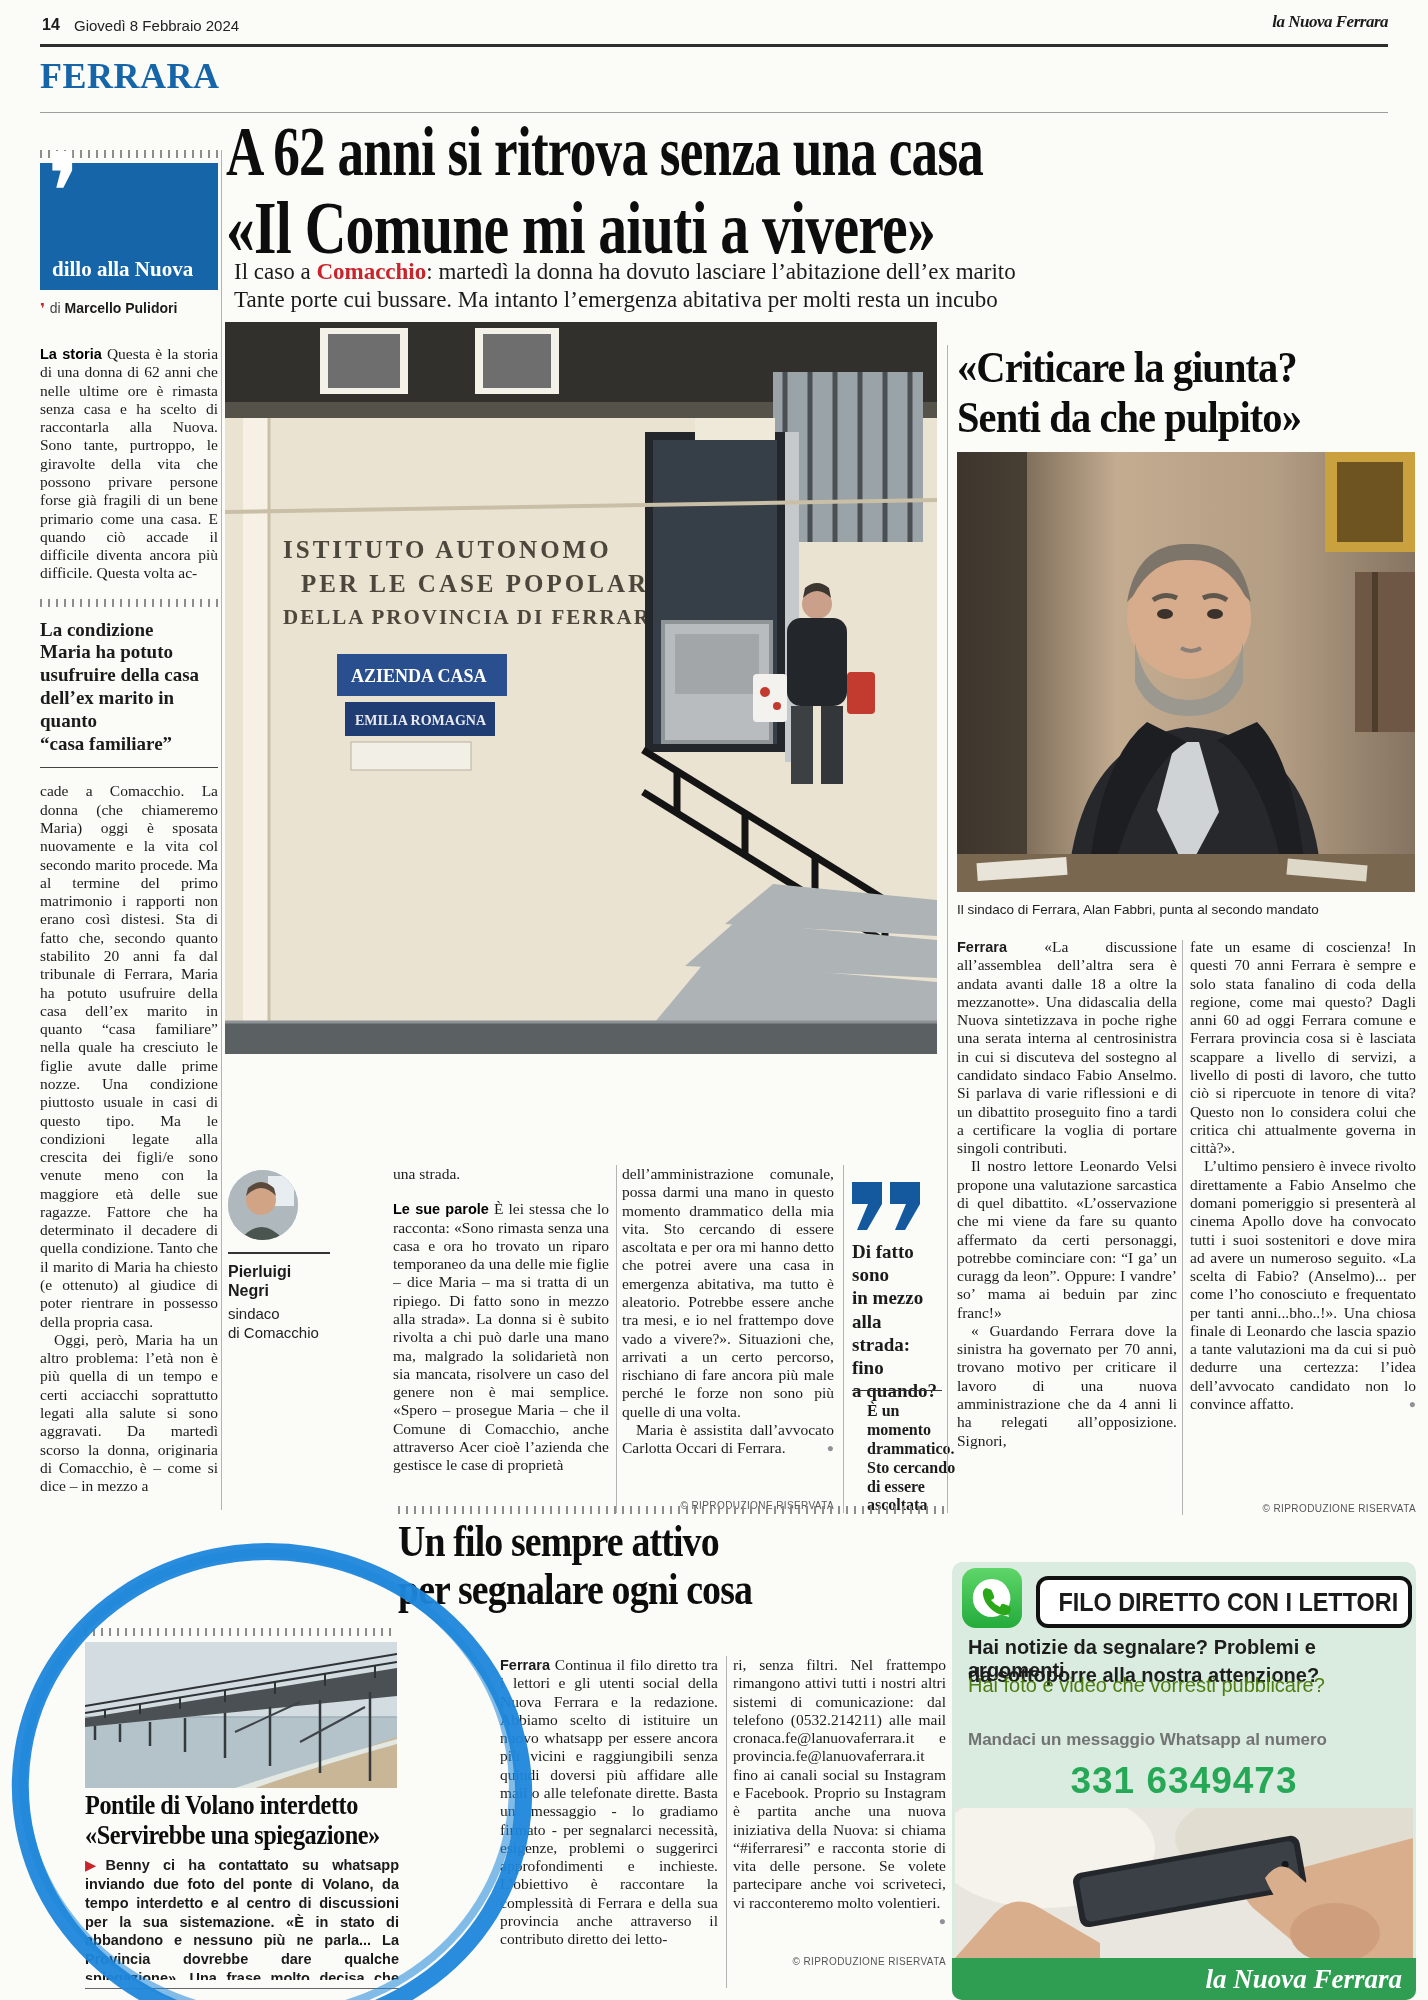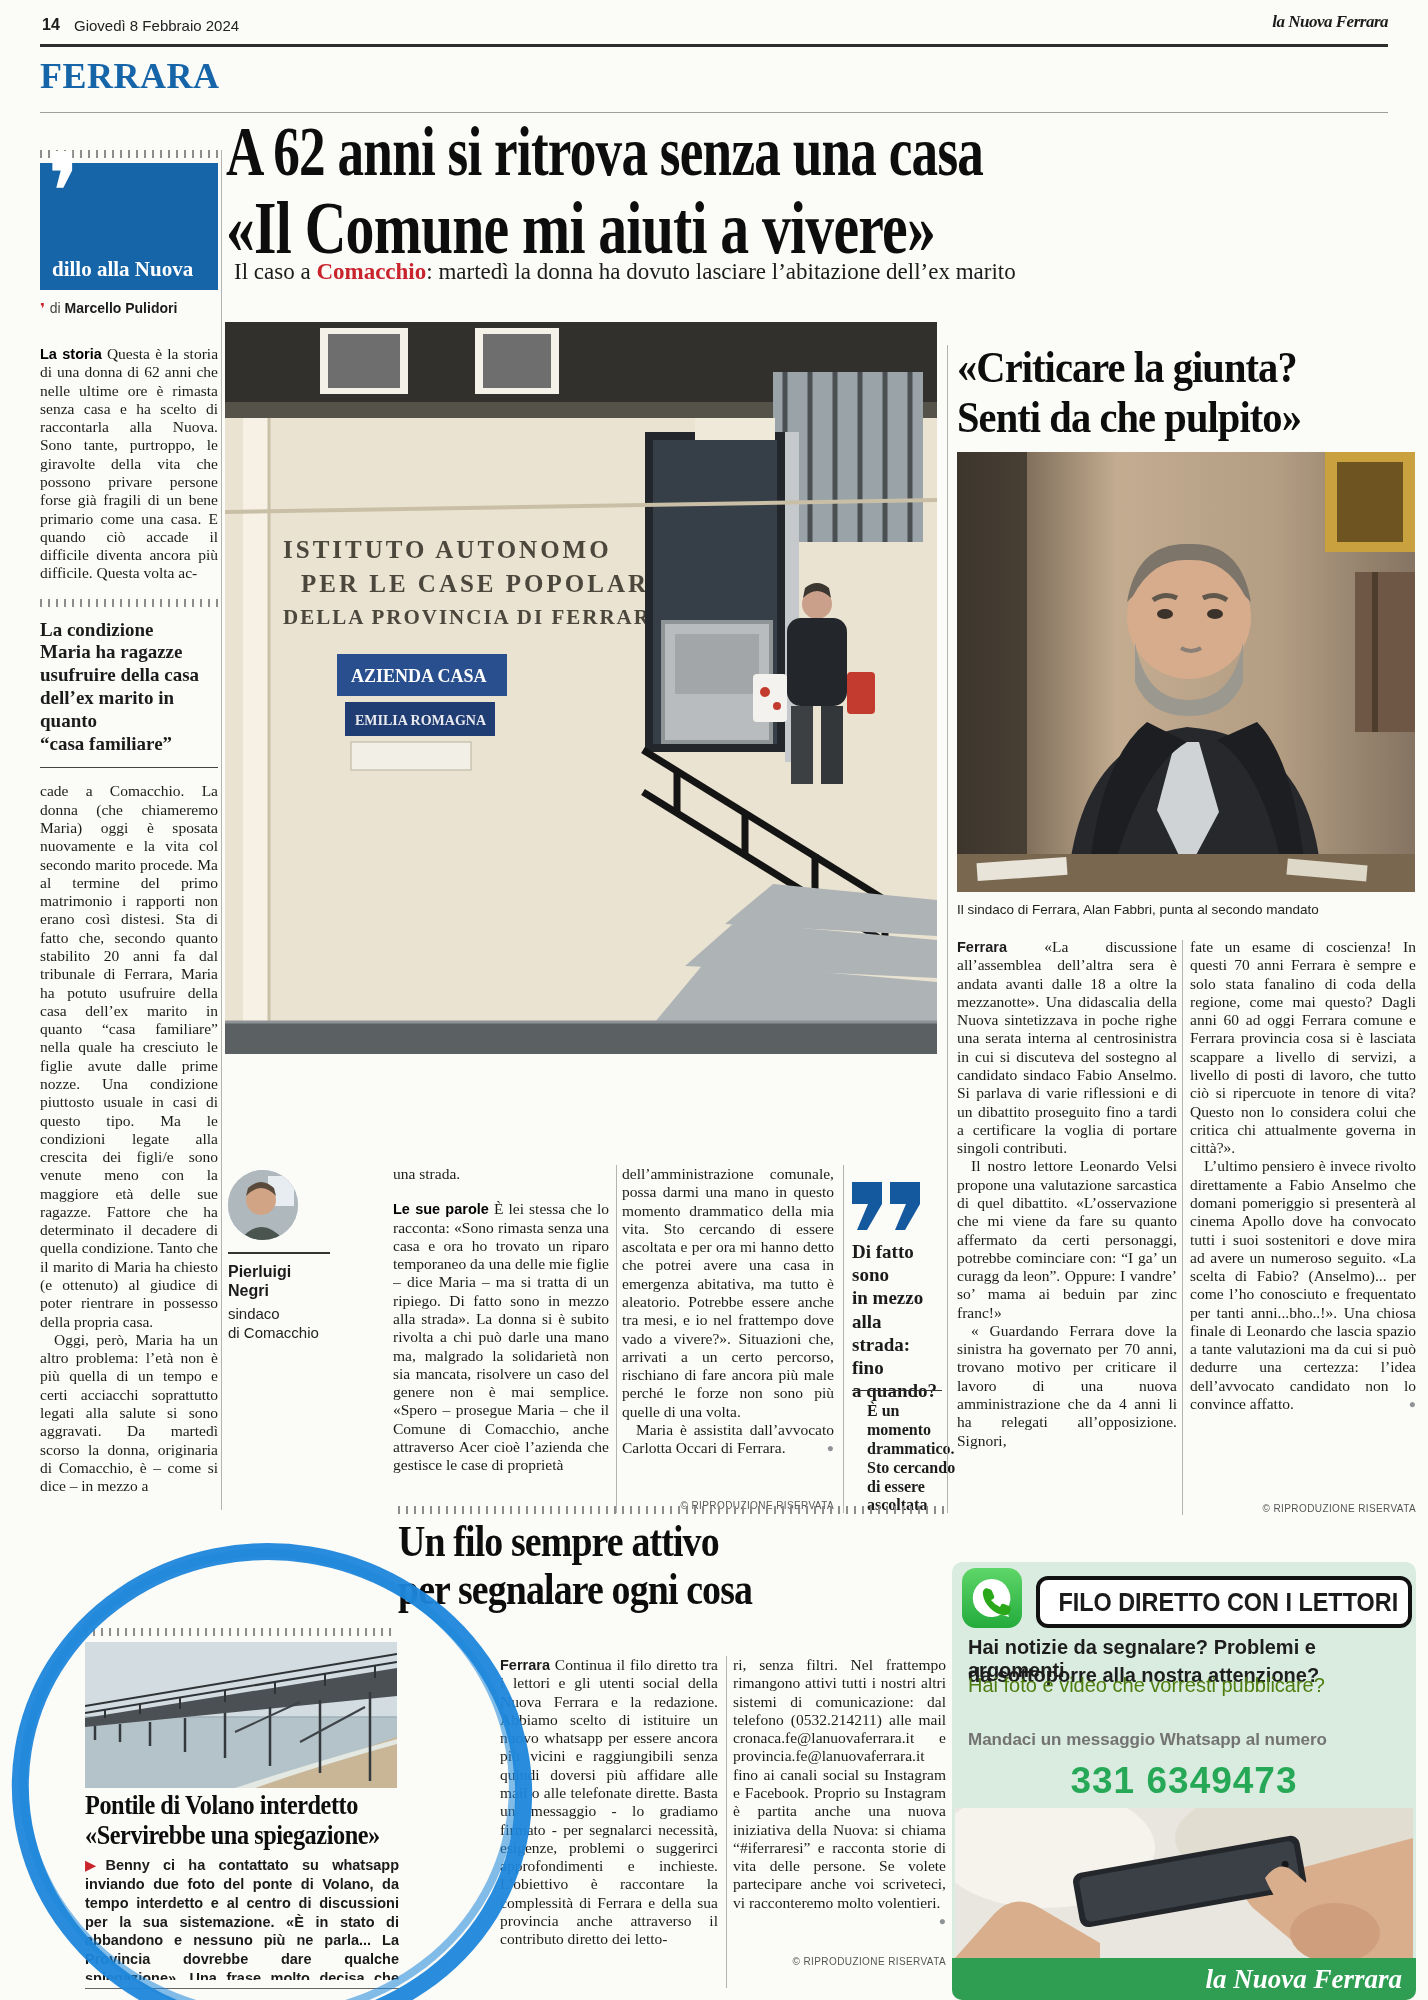--- a/index.html
+++ b/index.html
@@ -42,28 +42,29 @@
   </div>
   <div class="abs sans" style="left:40px;top:300px;font-size:14px;">
     <span style="color:#c9232c;font-weight:bold;font-family:'DejaVu Sans',sans-serif;">❜ </span><span style="color:#444;">di </span><span style="font-weight:bold;">Marcello Pulidori</span>
   </div>
   <div class="abs rule-v" style="left:221px;top:150px;height:1360px;"></div>
 
   <div class="abs hl" style="left:226px;top:112px;font-size:70px;transform:scaleX(.76);">A 62 anni si ritrova senza una casa</div>
   <div class="abs hl" style="left:226px;top:186px;font-size:74px;transform:scaleX(.78);">«Il Comune mi aiuti a vivere»</div>
   <div class="abs" style="left:234px;top:258px;width:880px;font-size:23px;line-height:1.22;font-family:Liberation Serif, serif;">
     <span>Il caso a </span><span style="color:#c9232c;font-weight:bold;">Comacchio</span><span>: martedì la donna ha dovuto lasciare l’abitazione dell’ex marito</span><br>
+    <span>Tante porte cui bussare. Ma intanto l’emergenza abitativa per molti resta un incubo</span>
   </div>
 
   <div class="abs col" style="left:40px;top:327px;width:178px;height:1185px;">
     <p class="ni" style="margin-top:18px;"><span class="lead red">La storia</span><span> Questa è la storia di una donna di 62 anni che nelle ultime ore è rimasta senza casa e ha scelto di raccontarla alla Nuova. Sono tante, purtroppo, le giravolte della vita che possono privare persone forse già fragili di un bene primario come una casa. E quando ciò accade il difficile diventa ancora più difficile. Questa volta ac-</span></p>
     <div style="margin:16px 0 14px 0;">
       <div class="hatch"></div>
       <div style="font-size:19px;font-weight:bold;line-height:1.2;margin-top:12px;">La condizione</div>
-      <div class="pre" style="font-size:19px;font-weight:bold;line-height:1.2;text-align:left;">Maria ha ragazze
+      <div class="pre" style="font-size:19px;font-weight:bold;line-height:1.2;text-align:left;">Maria ha potuto
 usufruire della casa
 dell’ex marito in quanto
 “casa familiare”</div>
       <div class="rule-h" style="margin-top:12px;background:#444;"></div>
     </div>
     <p class="ni"><span>cade a Comacchio. La donna (che chiameremo Maria) oggi è sposata nuovamente e la vita col secondo marito procede. Ma al termine del primo matrimonio i rapporti non erano così distesi. Sta di fatto che, secondo quanto stabilito 20 anni fa dal tribunale di Ferrara, Maria ha potuto usufruire della casa dell’ex marito in quanto “casa familiare” nella quale ha cresciuto le figlie avute dalle prime nozze. Una condizione piuttosto usuale in casi di questo tipo. Ma le condizioni legate alla crescita dei figli/e sono venute meno con la maggiore età delle sue ragazze. Fattore che ha determinato il decadere di quella condizione. Tanto che il marito di Maria ha chiesto (e ottenuto) al giudice di poter rientrare in possesso della propria casa.</span></p>
     <p><span>Oggi, però, Maria ha un altro problema: l’età non è più quella di un tempo e certi acciacchi soprattutto legati alla salute si sono aggravati. Da martedì scorso la donna, originaria di Comacchio, è – come si dice – in mezzo a</span></p>
   </div>
 
   <div class="abs" style="left:225px;top:322px;width:712px;height:732px;overflow:hidden;">

